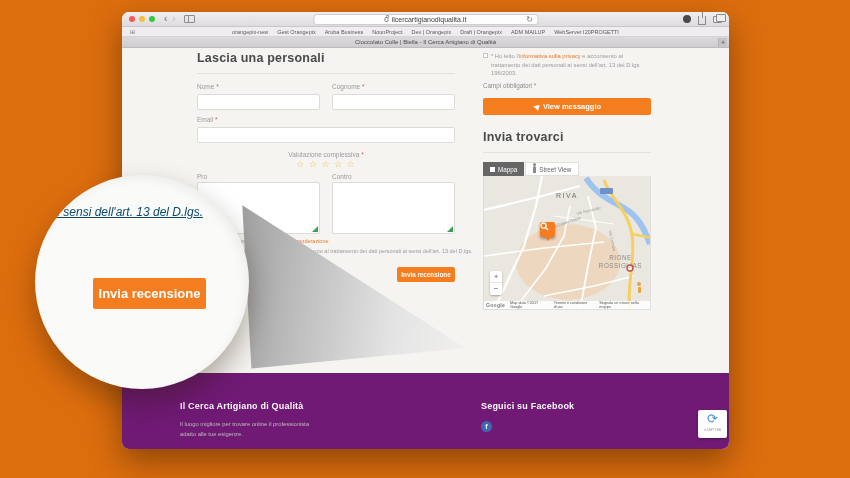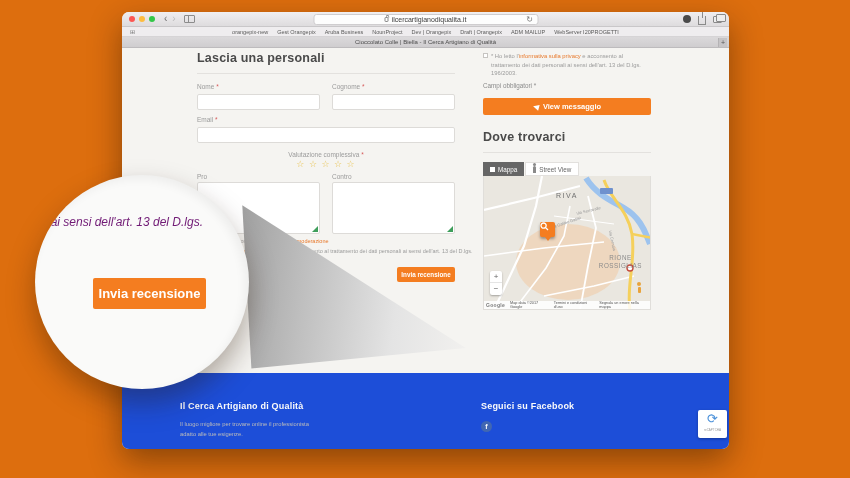--- a/index.html
+++ b/index.html
@@ -104,42 +104,42 @@
   .zoomctl div { height:12px; }
   .zoomctl .zin { border-bottom:1px solid #e5e5e5; }
   .pegman { position:absolute; right:8px; bottom:16px; width:6px; height:11px; }
   .pegman .head{ width:4px; height:4px; border-radius:50%; background:#E8A33D; margin:0 auto;}
   .pegman .bod{ width:3px; height:6px; background:#E8A33D; margin:1px auto 0; border-radius:1px;}
   .attrib { position:absolute; left:0; right:0; bottom:0; height:8px; background:rgba(255,255,255,.85);
             display:flex; align-items:center; gap:5px; font-size:3.8px; color:#555; padding:0 2px; }
   .glogo { font-size:5px; font-weight:bold; color:#7a7a7a; letter-spacing:.3px;}
 
   
-  .footer { position:absolute; left:0; bottom:0; width:100%; height:76px; background:#1d4ed8; }
+  .footer { position:absolute; left:0; bottom:0; width:100%; height:76px; background:#701a75; }
   .fcol { position:absolute; top:28px; }
   .fcol h3 { color:#FAFAFA; font-size:9px; font-weight:bold; letter-spacing:.2px;}
   .fcol p { color:#BDBCBA; font-size:5.8px; line-height:1.7; margin-top:9px; }
   .fc1 { left:58px; width:135px; }
   .fc2 { left:196px; width:128px; }
   .fc3 { left:335px; width:120px;margin-left:24px; }
   .fb-circle { width:11px; height:11px; border-radius:50%; background:#4167B2; color:#fff; font-size:7px;
                font-weight:bold; text-align:center; line-height:11px; margin-top:10px; }
   .recaptcha { position:absolute; left:576px; top:37px; width:29px; height:28px; background:#fff; border-radius:2px;
                box-shadow:0 1px 3px rgba(0,0,0,.3); text-align:center; }
   .recaptcha .rc-ic { font-size:13px; line-height:18px; color:#4A90D9; }
   .recaptcha .rc-t { font-size:3px; color:#9a9a9a; }
 
   
   .wedge { position:absolute; left:240px; top:200px; width:228px; height:172px; z-index:5;
            clip-path:polygon(1% 3%, 99% 86%, 5% 98%);
            background:linear-gradient(97deg,#9F9F9F 0%,#BFBFBF 30%,#E4E4E4 68%,#F2F1EF 100%); }
   .magnifier { position:absolute; left:35px; top:175px; width:214px; height:214px; border-radius:50%;
                background:#FAFAF9; z-index:6; overflow:hidden;
                box-shadow:0 14px 28px rgba(40,20,0,.35), inset -4px 4px 10px rgba(0,0,0,.05); }
-  .mag-text { position:absolute; left:7px; top:40px; font-size:12px; font-style:italic; color:#701a75; white-space:nowrap; }
+  .mag-text { position:absolute; left:7px; top:30px; font-size:12px; font-style:italic; color:#0c4a6e; white-space:nowrap;text-decoration:underline; }
   .mag-btn { position:absolute; left:58px; top:103px; width:113px; height:31px; background:#F47D20; border:none;
              border-radius:2px; color:#fff; font-size:13px; font-weight:bold; font-family:inherit; }
 </style>
 </head>
 <body>
 
 <div class="window">
 
   <div class="toolbar">
     <div class="traffic">
@@ -241,21 +241,21 @@
         <span class="cbox"></span>
         <span><span>* Ho letto l'</span><span class="olink">informativa sulla privacy</span><span> e acconsento al trattamento dei dati personali ai sensi dell'art. 13 del D.lgs. 196/2003.</span></span>
       </div>
       <div class="required-note">Campi obbligatori *</div>
 
       <button class="btn-big">
         <span class="plane-ic"></span>
         <span>View messaggio</span>
       </button>
 
-      <div class="h2" style="margin-top:15px;">Dove trovarci</div>
+      <div class="h2" style="margin-top:15px;">Invia trovarci</div>
       <div class="divider"></div>
 
       <div class="map-wrap">
         <div class="map-tabs">
           <div class="mtab active">
             <span class="sq-ic"></span>
             <span>Mappa</span>
           </div>
           <div class="mtab inactive">
             <span class="peg-ic"></span>

